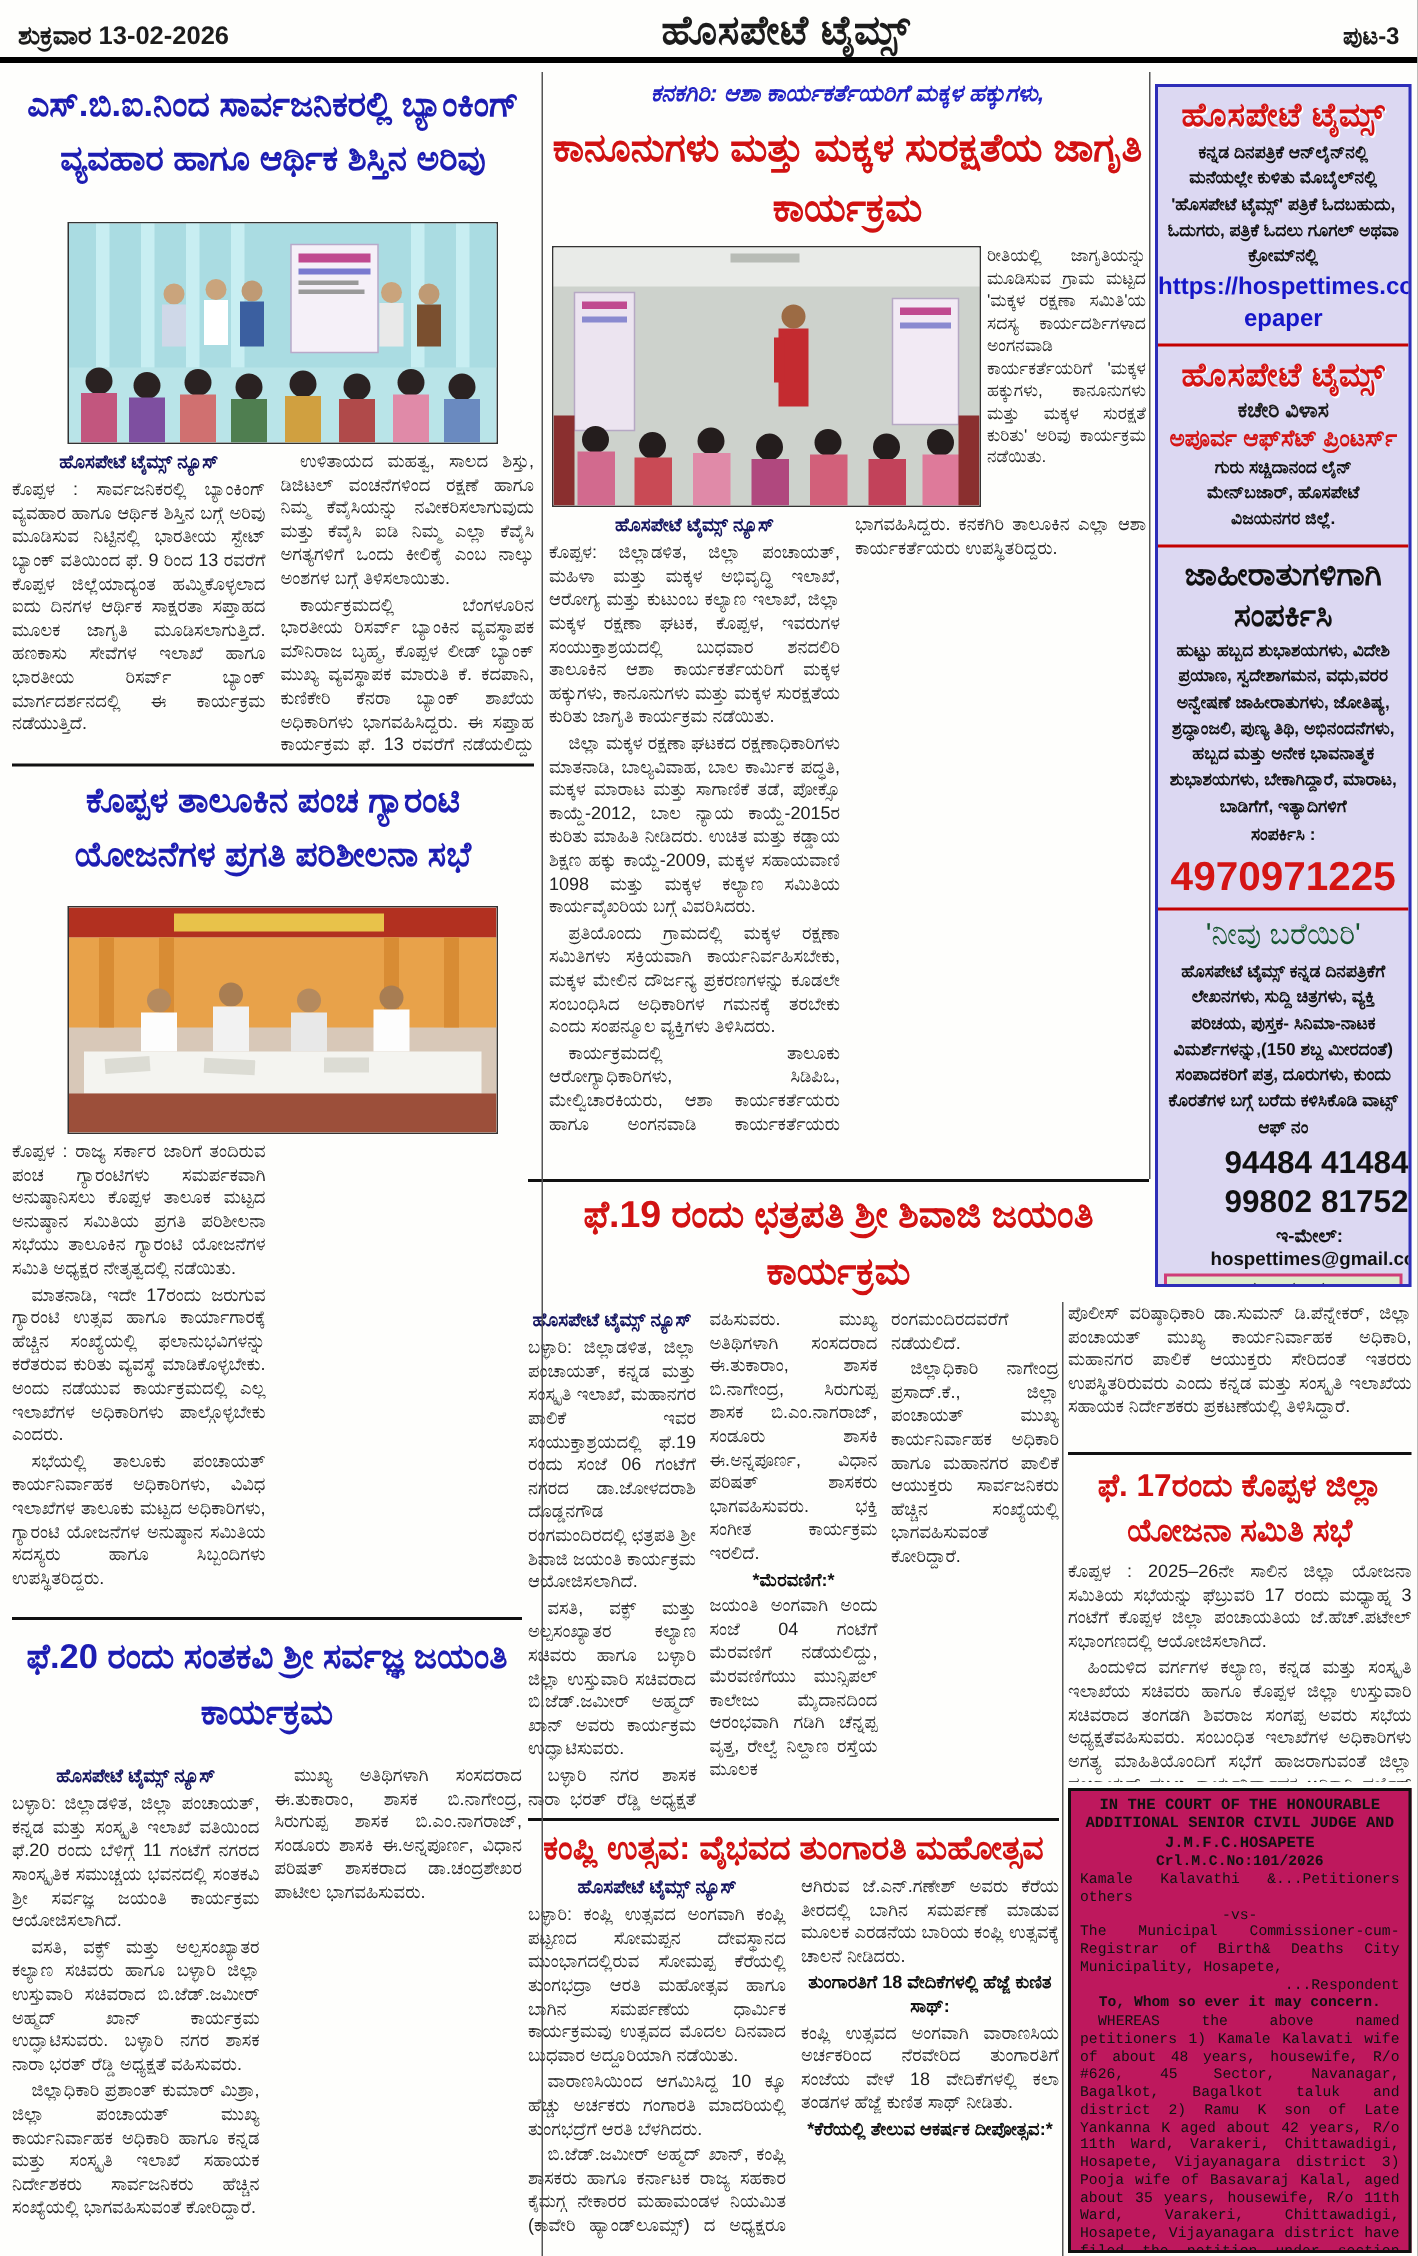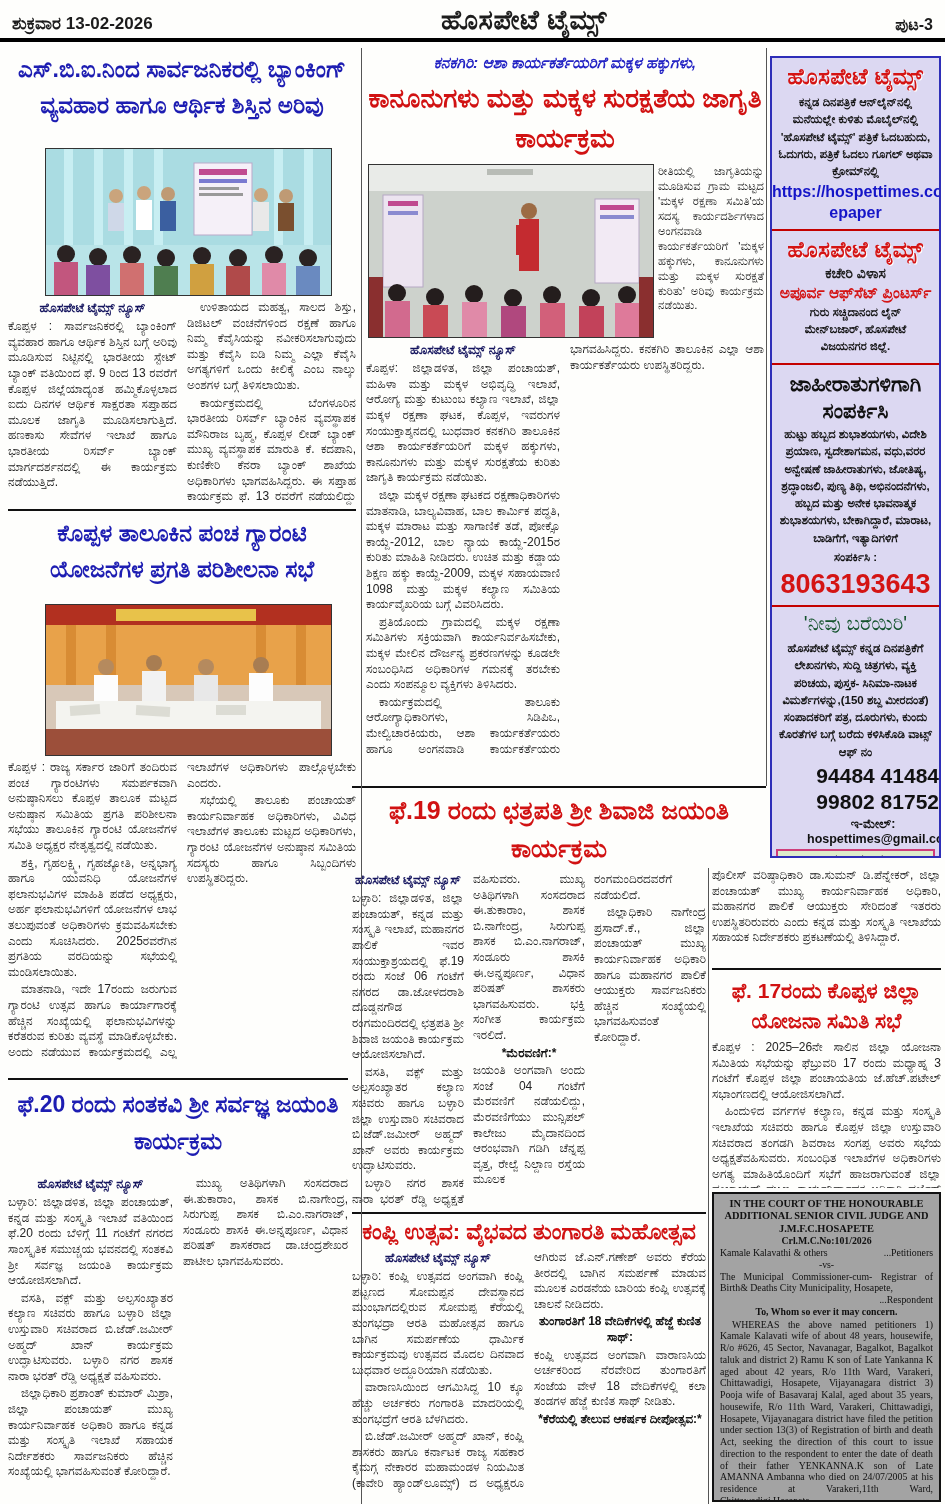--- a/index.html
+++ b/index.html
@@ -42,22 +42,22 @@
   .sb-office-label{font-weight:bold;font-size:14px;margin-top:2px;}
   .sb-office-name{color:#d41414;font-weight:800;font-size:15.5px;margin:2px 0;}
   .sb-big{font-weight:800;font-size:21px;line-height:1.3;color:#111;}
   .sb-phone-red{color:#d41414;font-weight:800;font-size:27px;margin:3px 0;}
   .sb-write-title{font-weight:400;font-size:20px;color:#14532d;margin:3px 0;}
   .sb-phone-blk{font-weight:800;font-size:21px;color:#111;line-height:1.25;text-align:right;}
   .sb-email{font-weight:bold;font-size:12.5px;color:#111;margin:2px 0;text-decoration:none;display:block;padding-left:35px;}
   .wx-head{background:#ddeccb;border:2px solid #cf3d7a;font-weight:800;font-size:16px;
            margin:3px 4px;padding:1px 0;}
   
-  .legal{border:2px solid #111;background:#a3a3a3;box-sizing:border-box;padding:4px 6px;
-         font-family:Liberation Serif, serif;font-size:9.8px;line-height:1.2;
+  .legal{border:2px solid #111;background:#be185d;box-sizing:border-box;padding:4px 6px;
+         font-family:Liberation Mono, monospace;font-size:9.8px;line-height:1.2;
          color:#111;text-align:justify;overflow:hidden;}
   .lg-title{font-weight:bold;text-align:center;font-size:10.4px;}
   .lg-case{font-weight:bold;text-align:center;}
   .lg-row{display:flex;justify-content:space-between;}
   .lg-center{text-align:center;}
   .lg-right{text-align:right;}
   .lg-bold{font-weight:bold;}
   .lg-p{text-indent:12px;margin:1px 0;}
 </style>
 </head>
@@ -153,21 +153,20 @@
     </g>
     <rect x="10" y="96" width="265" height="28" fill="#f4f4f0"></rect>
     <rect x="24" y="100" width="30" height="10" fill="#dcdcd4" transform="rotate(-4 39 105)"></rect>
     <rect x="90" y="101" width="34" height="10" fill="#dcdcd4" transform="rotate(3 107 106)"></rect>
     <rect x="170" y="100" width="30" height="10" fill="#dcdcd4"></rect>
     <rect x="0" y="124" width="285" height="26" fill="#9c4f3a"></rect>
   </svg>
 
   <div class="abs bt cols2" style="left:8px;top:760px;width:348px;height:314px;">
     <p class="nofirst">ಕೊಪ್ಪಳ : ರಾಜ್ಯ ಸರ್ಕಾರ ಜಾರಿಗೆ ತಂದಿರುವ ಪಂಚ ಗ್ಯಾರಂಟಿಗಳು ಸಮರ್ಪಕವಾಗಿ ಅನುಷ್ಠಾನಿಸಲು ಕೊಪ್ಪಳ ತಾಲೂಕ ಮಟ್ಟದ ಅನುಷ್ಠಾನ ಸಮಿತಿಯ ಪ್ರಗತಿ ಪರಿಶೀಲನಾ ಸಭೆಯು ತಾಲೂಕಿನ ಗ್ಯಾರಂಟಿ ಯೋಜನೆಗಳ ಸಮಿತಿ ಅಧ್ಯಕ್ಷರ ನೇತೃತ್ವದಲ್ಲಿ ನಡೆಯಿತು.</p>
-    <p>ಶಕ್ತಿ, ಗೃಹಲಕ್ಷ್ಮಿ, ಗೃಹಜ್ಯೋತಿ, ಅನ್ನಭಾಗ್ಯ ಹಾಗೂ ಯುವನಿಧಿ ಯೋಜನೆಗಳ ಫಲಾನುಭವಿಗಳ ಮಾಹಿತಿ ಪಡೆದ ಅಧ್ಯಕ್ಷರು, ಅರ್ಹ ಫಲಾನುಭವಿಗಳಿಗೆ ಯೋಜನೆಗಳ ಲಾಭ ತಲುಪುವಂತೆ ಅಧಿಕಾರಿಗಳು ಕ್ರಮವಹಿಸಬೇಕು ಎಂದು ಸೂಚಿಸಿದರು. 2025ರವರೆಗಿನ ಪ್ರಗತಿಯ ವರದಿಯನ್ನು ಸಭೆಯಲ್ಲಿ ಮಂಡಿಸಲಾಯಿತು.</p>
     <p>ಮಾತನಾಡಿ, ಇದೇ 17ರಂದು ಜರುಗುವ ಗ್ಯಾರಂಟಿ ಉತ್ಸವ ಹಾಗೂ ಕಾರ್ಯಾಗಾರಕ್ಕೆ ಹೆಚ್ಚಿನ ಸಂಖ್ಯೆಯಲ್ಲಿ ಫಲಾನುಭವಿಗಳನ್ನು ಕರೆತರುವ ಕುರಿತು ವ್ಯವಸ್ಥೆ ಮಾಡಿಕೊಳ್ಳಬೇಕು. ಅಂದು ನಡೆಯುವ ಕಾರ್ಯಕ್ರಮದಲ್ಲಿ ಎಲ್ಲ ಇಲಾಖೆಗಳ ಅಧಿಕಾರಿಗಳು ಪಾಲ್ಗೊಳ್ಳಬೇಕು ಎಂದರು.</p>
     <p>ಸಭೆಯಲ್ಲಿ ತಾಲೂಕು ಪಂಚಾಯತ್ ಕಾರ್ಯನಿರ್ವಾಹಕ ಅಧಿಕಾರಿಗಳು, ವಿವಿಧ ಇಲಾಖೆಗಳ ತಾಲೂಕು ಮಟ್ಟದ ಅಧಿಕಾರಿಗಳು, ಗ್ಯಾರಂಟಿ ಯೋಜನೆಗಳ ಅನುಷ್ಠಾನ ಸಮಿತಿಯ ಸದಸ್ಯರು ಹಾಗೂ ಸಿಬ್ಬಂದಿಗಳು ಉಪಸ್ಥಿತರಿದ್ದರು.</p>
   </div>
 
   <div class="abs hrule" style="left:8px;top:1078px;width:340px;"></div>
 
   <div class="abs hl hl-blue" style="left:8px;top:1086px;width:340px;font-size:23px;line-height:1.6;">ಫೆ.20 ರಂದು ಸಂತಕವಿ ಶ್ರೀ ಸರ್ವಜ್ಞ ಜಯಂತಿ ಕಾರ್ಯಕ್ರಮ</div>
 
   <div class="abs bt cols2" style="left:8px;top:1176px;width:340px;height:324px;">
     <div class="byline">ಹೊಸಪೇಟೆ ಟೈಮ್ಸ್ ನ್ಯೂಸ್</div>
@@ -214,21 +213,21 @@
     <rect x="0" y="112" width="14" height="60" fill="#8a2f2f"></rect>
       <rect x="270" y="112" width="14" height="60" fill="#8a2f2f"></rect>
   </svg>
 
   <div class="abs bt" style="left:658px;top:164px;width:106px;height:172px;font-size:11.5px;">
     <p class="nofirst">ರೀತಿಯಲ್ಲಿ ಜಾಗೃತಿಯನ್ನು ಮೂಡಿಸುವ ಗ್ರಾಮ ಮಟ್ಟದ 'ಮಕ್ಕಳ ರಕ್ಷಣಾ ಸಮಿತಿ'ಯ ಸದಸ್ಯ ಕಾರ್ಯದರ್ಶಿಗಳಾದ ಅಂಗನವಾಡಿ ಕಾರ್ಯಕರ್ತೆಯರಿಗೆ 'ಮಕ್ಕಳ ಹಕ್ಕುಗಳು, ಕಾನೂನುಗಳು ಮತ್ತು ಮಕ್ಕಳ ಸುರಕ್ಷತೆ ಕುರಿತು' ಅರಿವು ಕಾರ್ಯಕ್ರಮ ನಡೆಯಿತು.</p>
   </div>
 
   <div class="abs bt cols2" style="left:366px;top:342px;width:398px;height:442px;">
     <div class="byline">ಹೊಸಪೇಟೆ ಟೈಮ್ಸ್ ನ್ಯೂಸ್</div>
-    <p class="nofirst">ಕೊಪ್ಪಳ: ಜಿಲ್ಲಾಡಳಿತ, ಜಿಲ್ಲಾ ಪಂಚಾಯತ್, ಮಹಿಳಾ ಮತ್ತು ಮಕ್ಕಳ ಅಭಿವೃದ್ಧಿ ಇಲಾಖೆ, ಆರೋಗ್ಯ ಮತ್ತು ಕುಟುಂಬ ಕಲ್ಯಾಣ ಇಲಾಖೆ, ಜಿಲ್ಲಾ ಮಕ್ಕಳ ರಕ್ಷಣಾ ಘಟಕ, ಕೊಪ್ಪಳ, ಇವರುಗಳ ಸಂಯುಕ್ತಾಶ್ಶನದಲ್ಲಿ ಬುಧವಾರ ಕನಕಗಿರಿ ತಾಲೂಕಿನ ಆಶಾ ಕಾರ್ಯಕರ್ತೆಯರಿಗೆ ಮಕ್ಕಳ ಹಕ್ಕುಗಳು, ಕಾನೂನುಗಳು ಮತ್ತು ಮಕ್ಕಳ ಸುರಕ್ಷತೆಯ ಕುರಿತು ಜಾಗೃತಿ ಕಾರ್ಯಕ್ರಮ ನಡೆಯಿತು.</p>
+    <p class="nofirst">ಕೊಪ್ಪಳ: ಜಿಲ್ಲಾಡಳಿತ, ಜಿಲ್ಲಾ ಪಂಚಾಯತ್, ಮಹಿಳಾ ಮತ್ತು ಮಕ್ಕಳ ಅಭಿವೃದ್ಧಿ ಇಲಾಖೆ, ಆರೋಗ್ಯ ಮತ್ತು ಕುಟುಂಬ ಕಲ್ಯಾಣ ಇಲಾಖೆ, ಜಿಲ್ಲಾ ಮಕ್ಕಳ ರಕ್ಷಣಾ ಘಟಕ, ಕೊಪ್ಪಳ, ಇವರುಗಳ ಸಂಯುಕ್ತಾಶ್ರಯದಲ್ಲಿ ಬುಧವಾರ ಶನದಲಿರಿ ತಾಲೂಕಿನ ಆಶಾ ಕಾರ್ಯಕರ್ತೆಯರಿಗೆ ಮಕ್ಕಳ ಹಕ್ಕುಗಳು, ಕಾನೂನುಗಳು ಮತ್ತು ಮಕ್ಕಳ ಸುರಕ್ಷತೆಯ ಕುರಿತು ಜಾಗೃತಿ ಕಾರ್ಯಕ್ರಮ ನಡೆಯಿತು.</p>
     <p>ಜಿಲ್ಲಾ ಮಕ್ಕಳ ರಕ್ಷಣಾ ಘಟಕದ ರಕ್ಷಣಾಧಿಕಾರಿಗಳು ಮಾತನಾಡಿ, ಬಾಲ್ಯವಿವಾಹ, ಬಾಲ ಕಾರ್ಮಿಕ ಪದ್ಧತಿ, ಮಕ್ಕಳ ಮಾರಾಟ ಮತ್ತು ಸಾಗಾಣಿಕೆ ತಡೆ, ಪೋಕ್ಸೊ ಕಾಯ್ದೆ-2012, ಬಾಲ ನ್ಯಾಯ ಕಾಯ್ದೆ-2015ರ ಕುರಿತು ಮಾಹಿತಿ ನೀಡಿದರು. ಉಚಿತ ಮತ್ತು ಕಡ್ಡಾಯ ಶಿಕ್ಷಣ ಹಕ್ಕು ಕಾಯ್ದೆ-2009, ಮಕ್ಕಳ ಸಹಾಯವಾಣಿ 1098 ಮತ್ತು ಮಕ್ಕಳ ಕಲ್ಯಾಣ ಸಮಿತಿಯ ಕಾರ್ಯವೈಖರಿಯ ಬಗ್ಗೆ ವಿವರಿಸಿದರು.</p>
     <p>ಪ್ರತಿಯೊಂದು ಗ್ರಾಮದಲ್ಲಿ ಮಕ್ಕಳ ರಕ್ಷಣಾ ಸಮಿತಿಗಳು ಸಕ್ರಿಯವಾಗಿ ಕಾರ್ಯನಿರ್ವಹಿಸಬೇಕು, ಮಕ್ಕಳ ಮೇಲಿನ ದೌರ್ಜನ್ಯ ಪ್ರಕರಣಗಳನ್ನು ಕೂಡಲೇ ಸಂಬಂಧಿಸಿದ ಅಧಿಕಾರಿಗಳ ಗಮನಕ್ಕೆ ತರಬೇಕು ಎಂದು ಸಂಪನ್ಮೂಲ ವ್ಯಕ್ತಿಗಳು ತಿಳಿಸಿದರು.</p>
     <p>ಕಾರ್ಯಕ್ರಮದಲ್ಲಿ ತಾಲೂಕು ಆರೋಗ್ಯಾಧಿಕಾರಿಗಳು, ಸಿಡಿಪಿಒ, ಮೇಲ್ವಿಚಾರಕಿಯರು, ಆಶಾ ಕಾರ್ಯಕರ್ತೆಯರು ಹಾಗೂ ಅಂಗನವಾಡಿ ಕಾರ್ಯಕರ್ತೆಯರು ಭಾಗವಹಿಸಿದ್ದರು. ಕನಕಗಿರಿ ತಾಲೂಕಿನ ಎಲ್ಲಾ ಆಶಾ ಕಾರ್ಯಕರ್ತೆಯರು ಉಪಸ್ಥಿತರಿದ್ದರು.</p>
   </div>
 
   <div class="abs hrule" style="left:352px;top:786px;width:414px;"></div>
   <div class="abs hl hl-red" style="left:352px;top:792px;width:414px;font-size:25px;line-height:1.5;">ಫೆ.19 ರಂದು ಛತ್ರಪತಿ ಶ್ರೀ ಶಿವಾಜಿ ಜಯಂತಿ ಕಾರ್ಯಕ್ರಮ</div>
 
   <div class="abs bt" style="left:712px;top:868px;width:229px;height:96px;">
     <p class="nofirst">ಪೊಲೀಸ್ ವರಿಷ್ಠಾಧಿಕಾರಿ ಡಾ.ಸುಮನ್ ಡಿ.ಪೆನ್ನೇಕರ್, ಜಿಲ್ಲಾ ಪಂಚಾಯತ್ ಮುಖ್ಯ ಕಾರ್ಯನಿರ್ವಾಹಕ ಅಧಿಕಾರಿ, ಮಹಾನಗರ ಪಾಲಿಕೆ ಆಯುಕ್ತರು ಸೇರಿದಂತೆ ಇತರರು ಉಪಸ್ಥಿತರಿರುವರು ಎಂದು ಕನ್ನಡ ಮತ್ತು ಸಂಸ್ಕೃತಿ ಇಲಾಖೆಯ ಸಹಾಯಕ ನಿರ್ದೇಶಕರು ಪ್ರಕಟಣೆಯಲ್ಲಿ ತಿಳಿಸಿದ್ದಾರೆ.</p>
@@ -276,21 +275,21 @@
       </div>
     </div>
     <div class="sb-rule"></div>
     <div>
       <div class="sb-big">
         <span>ಜಾಹೀರಾತುಗಳಿಗಾಗಿ</span><br>
         <span>ಸಂಪರ್ಕಿಸಿ</span>
       </div>
       <div class="sb-text">ಹುಟ್ಟು ಹಬ್ಬದ ಶುಭಾಶಯಗಳು, ವಿದೇಶಿ ಪ್ರಯಾಣ, ಸ್ವದೇಶಾಗಮನ, ವಧು,ವರರ ಅನ್ವೇಷಣೆ ಜಾಹೀರಾತುಗಳು, ಜೋತಿಷ್ಯ, ಶ್ರದ್ಧಾಂಜಲಿ, ಪುಣ್ಯ ತಿಥಿ, ಅಭಿನಂದನೆಗಳು, ಹಬ್ಬದ ಮತ್ತು ಅನೇಕ ಭಾವನಾತ್ಮಕ ಶುಭಾಶಯಗಳು, ಬೇಕಾಗಿದ್ದಾರೆ, ಮಾರಾಟ, ಬಾಡಿಗೆಗೆ, ಇತ್ಯಾದಿಗಳಿಗೆ</div>
       <div class="sb-text" style="padding:0;">ಸಂಪರ್ಕಿಸಿ :</div>
-      <div class="sb-phone-red">8063193643</div>
+      <div class="sb-phone-red">4970971225</div>
     </div>
     <div class="sb-rule"></div>
     <div>
       <div class="sb-write-title">'ನೀವು ಬರೆಯಿರಿ'</div>
       <div class="sb-text">ಹೊಸಪೇಟೆ ಟೈಮ್ಸ್ ಕನ್ನಡ ದಿನಪತ್ರಿಕೆಗೆ ಲೇಖನಗಳು, ಸುದ್ದಿ ಚಿತ್ರಗಳು, ವ್ಯಕ್ತಿ ಪರಿಚಯ, ಪುಸ್ತಕ- ಸಿನಿಮಾ-ನಾಟಕ ವಿಮರ್ಶೆಗಳನ್ನು,(150 ಶಬ್ದ ಮೀರದಂತೆ) ಸಂಪಾದಕರಿಗೆ ಪತ್ರ, ದೂರುಗಳು, ಕುಂದು ಕೊರತೆಗಳ ಬಗ್ಗೆ ಬರೆದು ಕಳಿಸಿಕೊಡಿ ವಾಟ್ಸ್ ಆಫ್ ನಂ</div>
       <div class="sb-phone-blk">94484 41484</div>
       <div class="sb-phone-blk">99802 81752</div>
       <a href="#" class="sb-email">ಇ-ಮೇಲ್: hospettimes@gmail.com</a>
     </div>
     <div>

